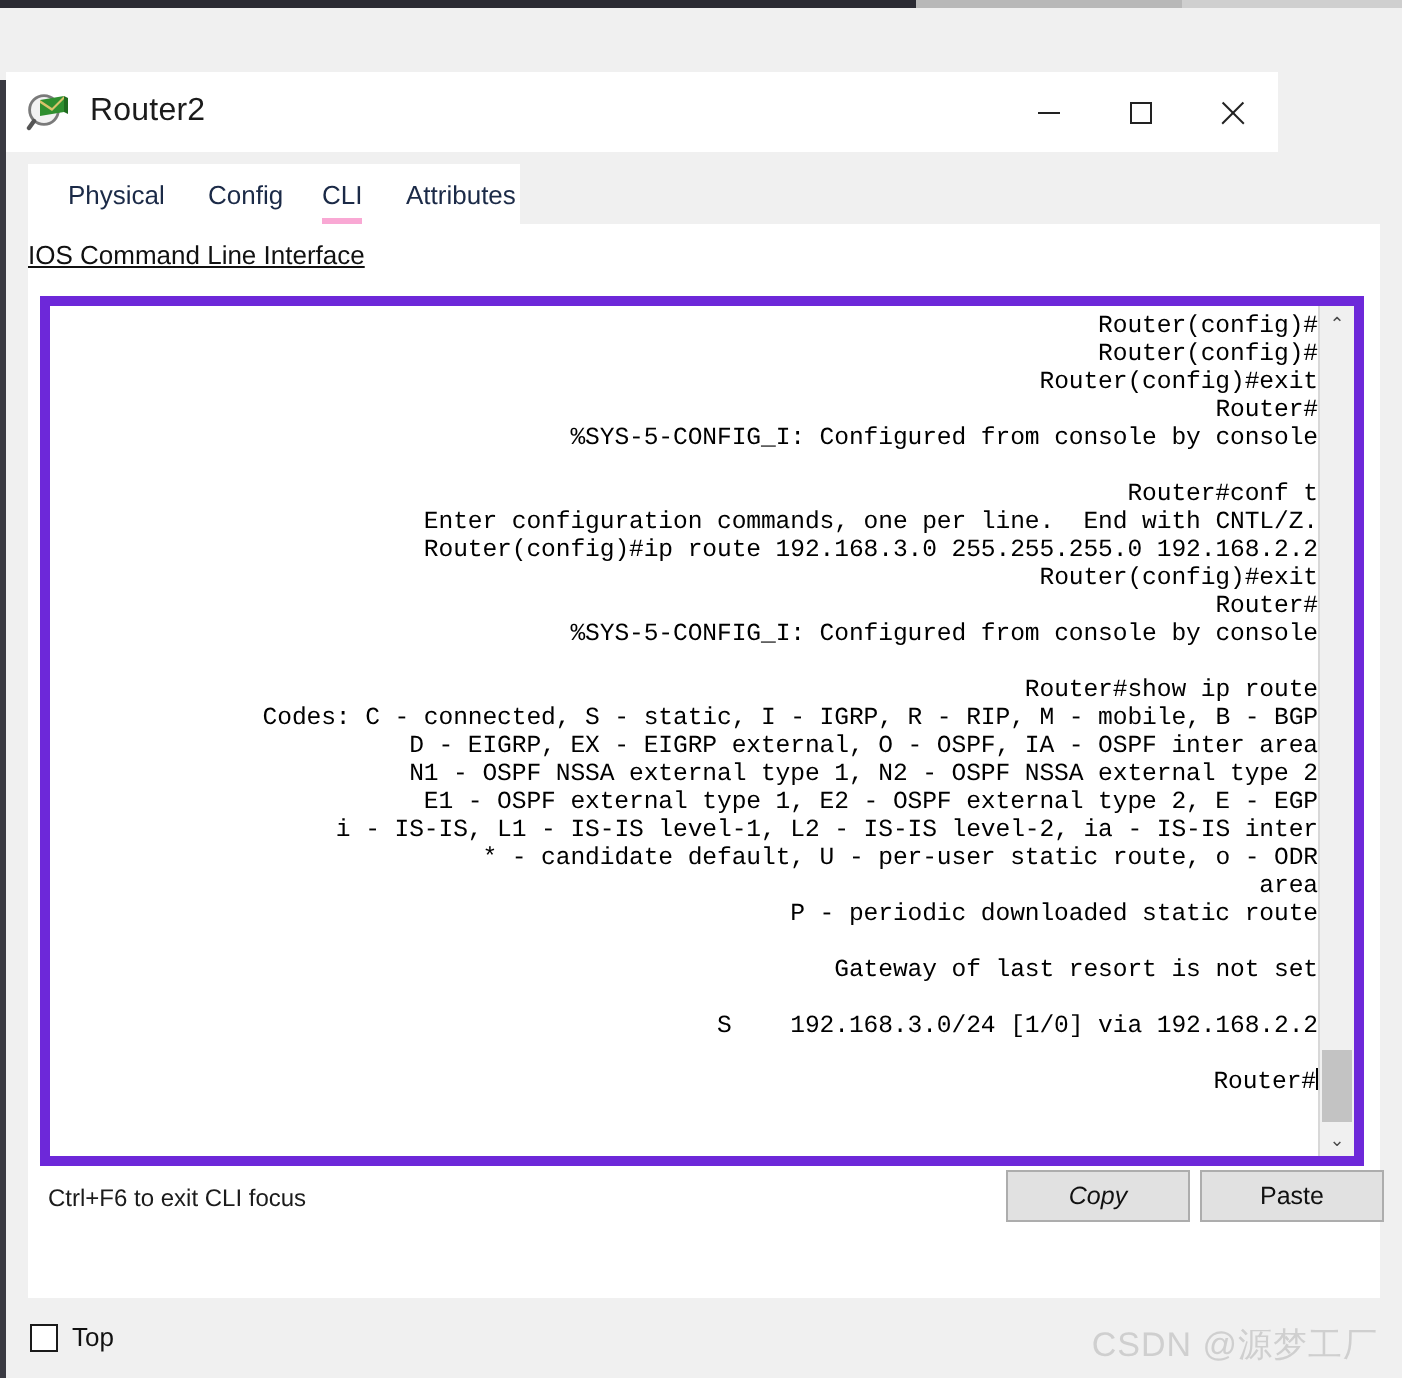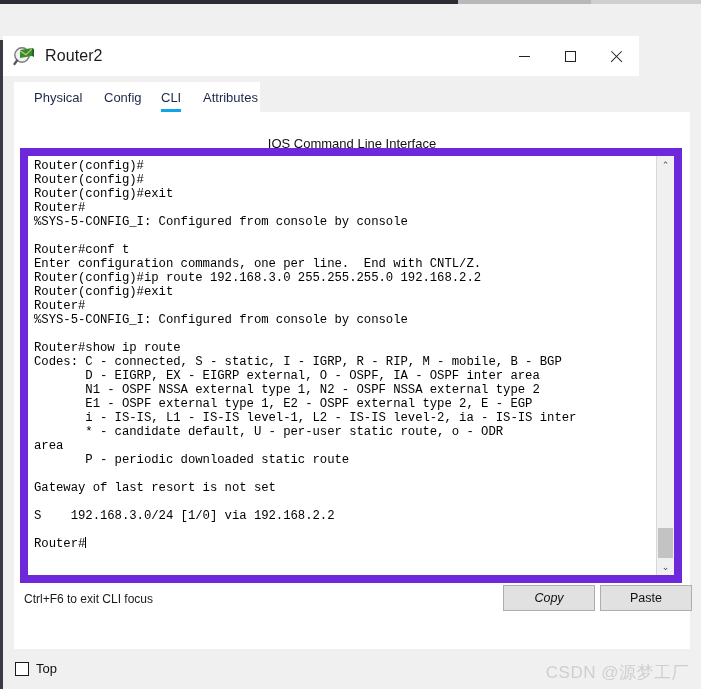--- a/index.html
+++ b/index.html
@@ -131,53 +131,54 @@
   }
   .tab {
     position: absolute;
     top: 8px;
     font-size: 13px;
     color: #1b2a47;
     cursor: default;
     padding-bottom: 4px;
   }
   .tab.active {
-    border-bottom: 3px solid #0ea5e9;
+    border-bottom: 3px solid #f9a8d4;
   }
   .tab-physical { left: 20px; }
   .tab-config   { left: 90px; }
   .tab-cli      { left: 147px; }
   .tab-attrs    { left: 189px; }
   .tabbar-fill {
     position: absolute;
     left: 246px; top: 0;
     width: 430px; height: 30px;
     background: #f0f0f0;
   }
 
   
   .ios-header {
     position: absolute;
-    left: 0; top: 54px;
+    left: 0; top: 38px;
     width: 676px;
-    text-align: center;
+    text-align: left;
     font-size: 13px;
     color: #111;
     text-decoration: underline;
   }
 
   
   .terminal-wrap {
     position: absolute;
     left: 6px; top: 66px;
     width: 662px; height: 435px;
-    border: 8px solid #6d28d9;
+    border: 5px solid #6d28d9;
     box-sizing: border-box;
     background: #ffffff;
     display: flex;
+    text-align: right;
   }
   .terminal {
     flex: 1 1 auto;
     overflow: hidden;
     padding: 3px 0 0 6px;
     box-sizing: border-box;
   }
   .term-line {
     font-family: "Liberation Mono", "DejaVu Sans Mono", monospace;
     font-size: 12.3px;

